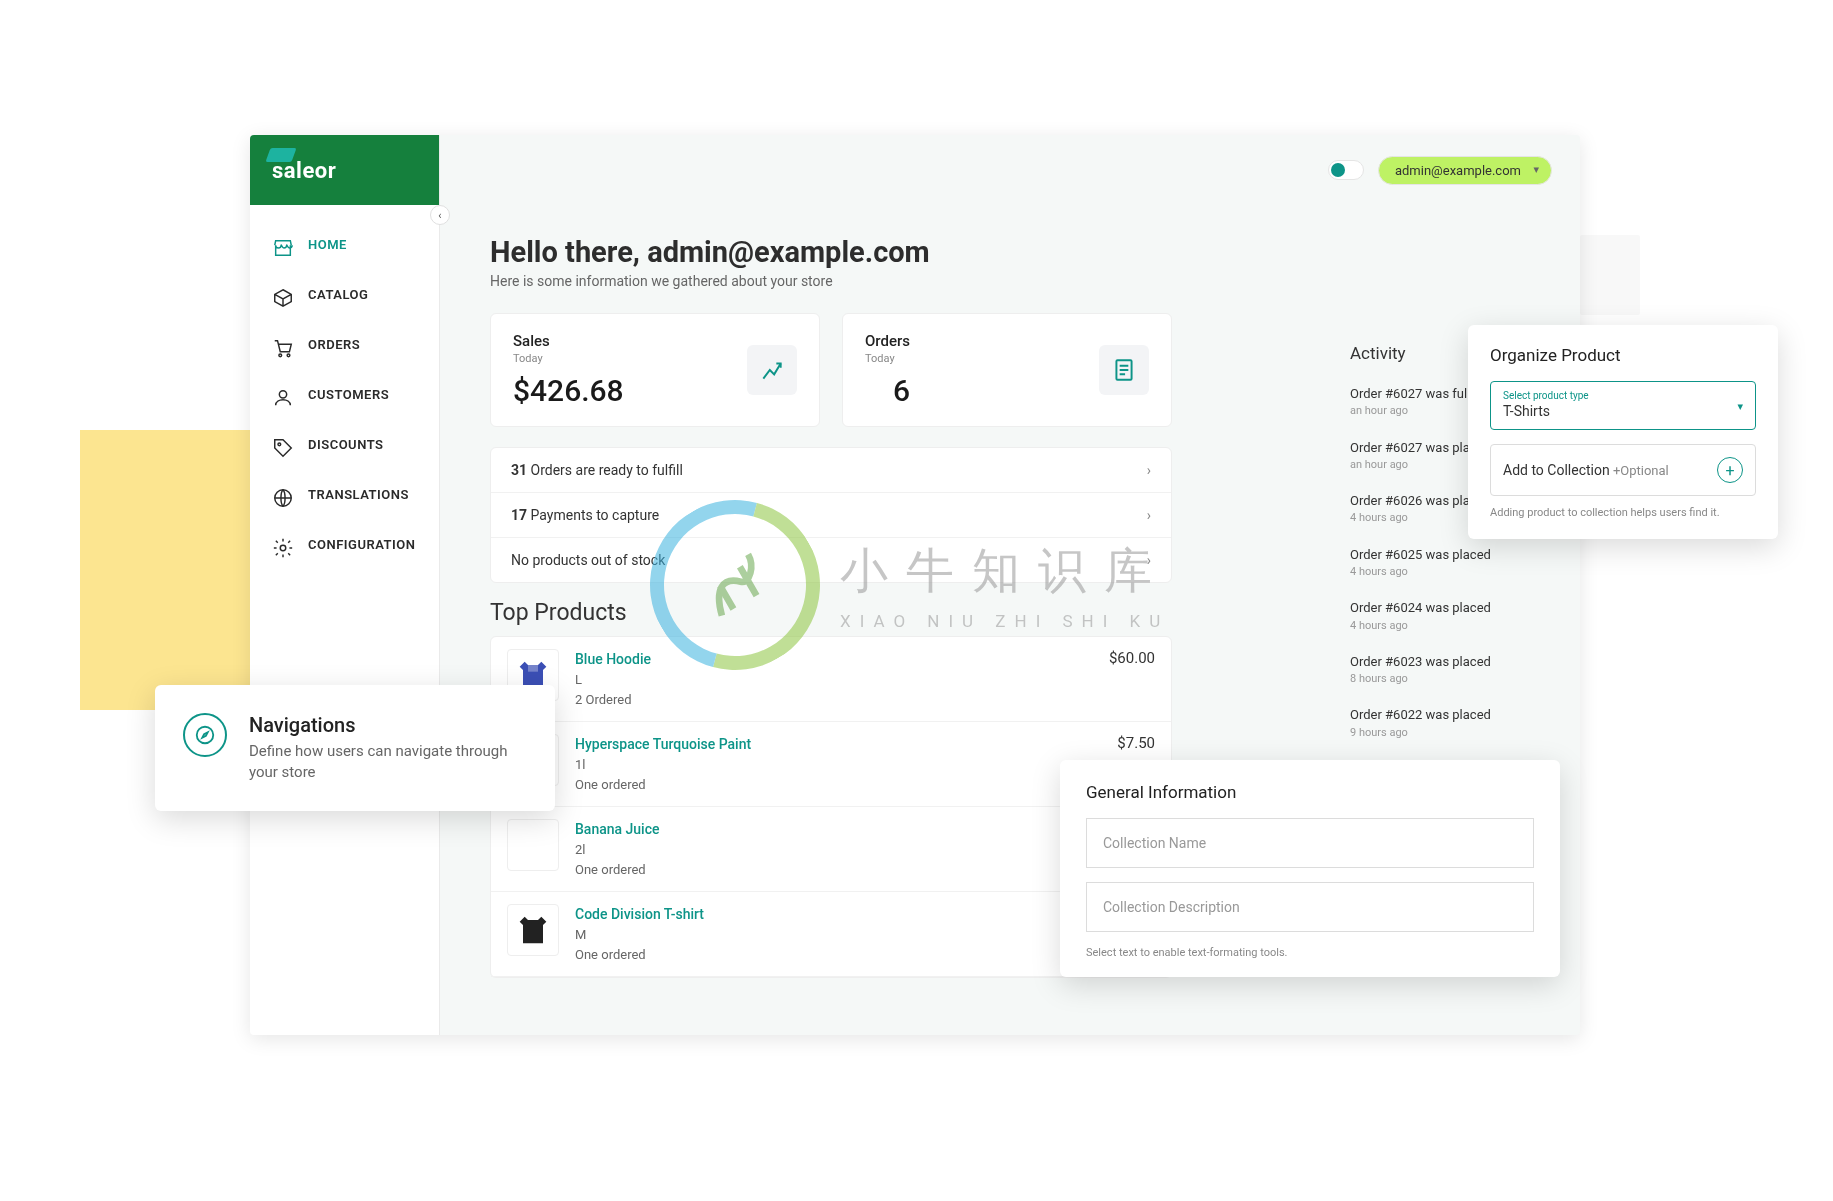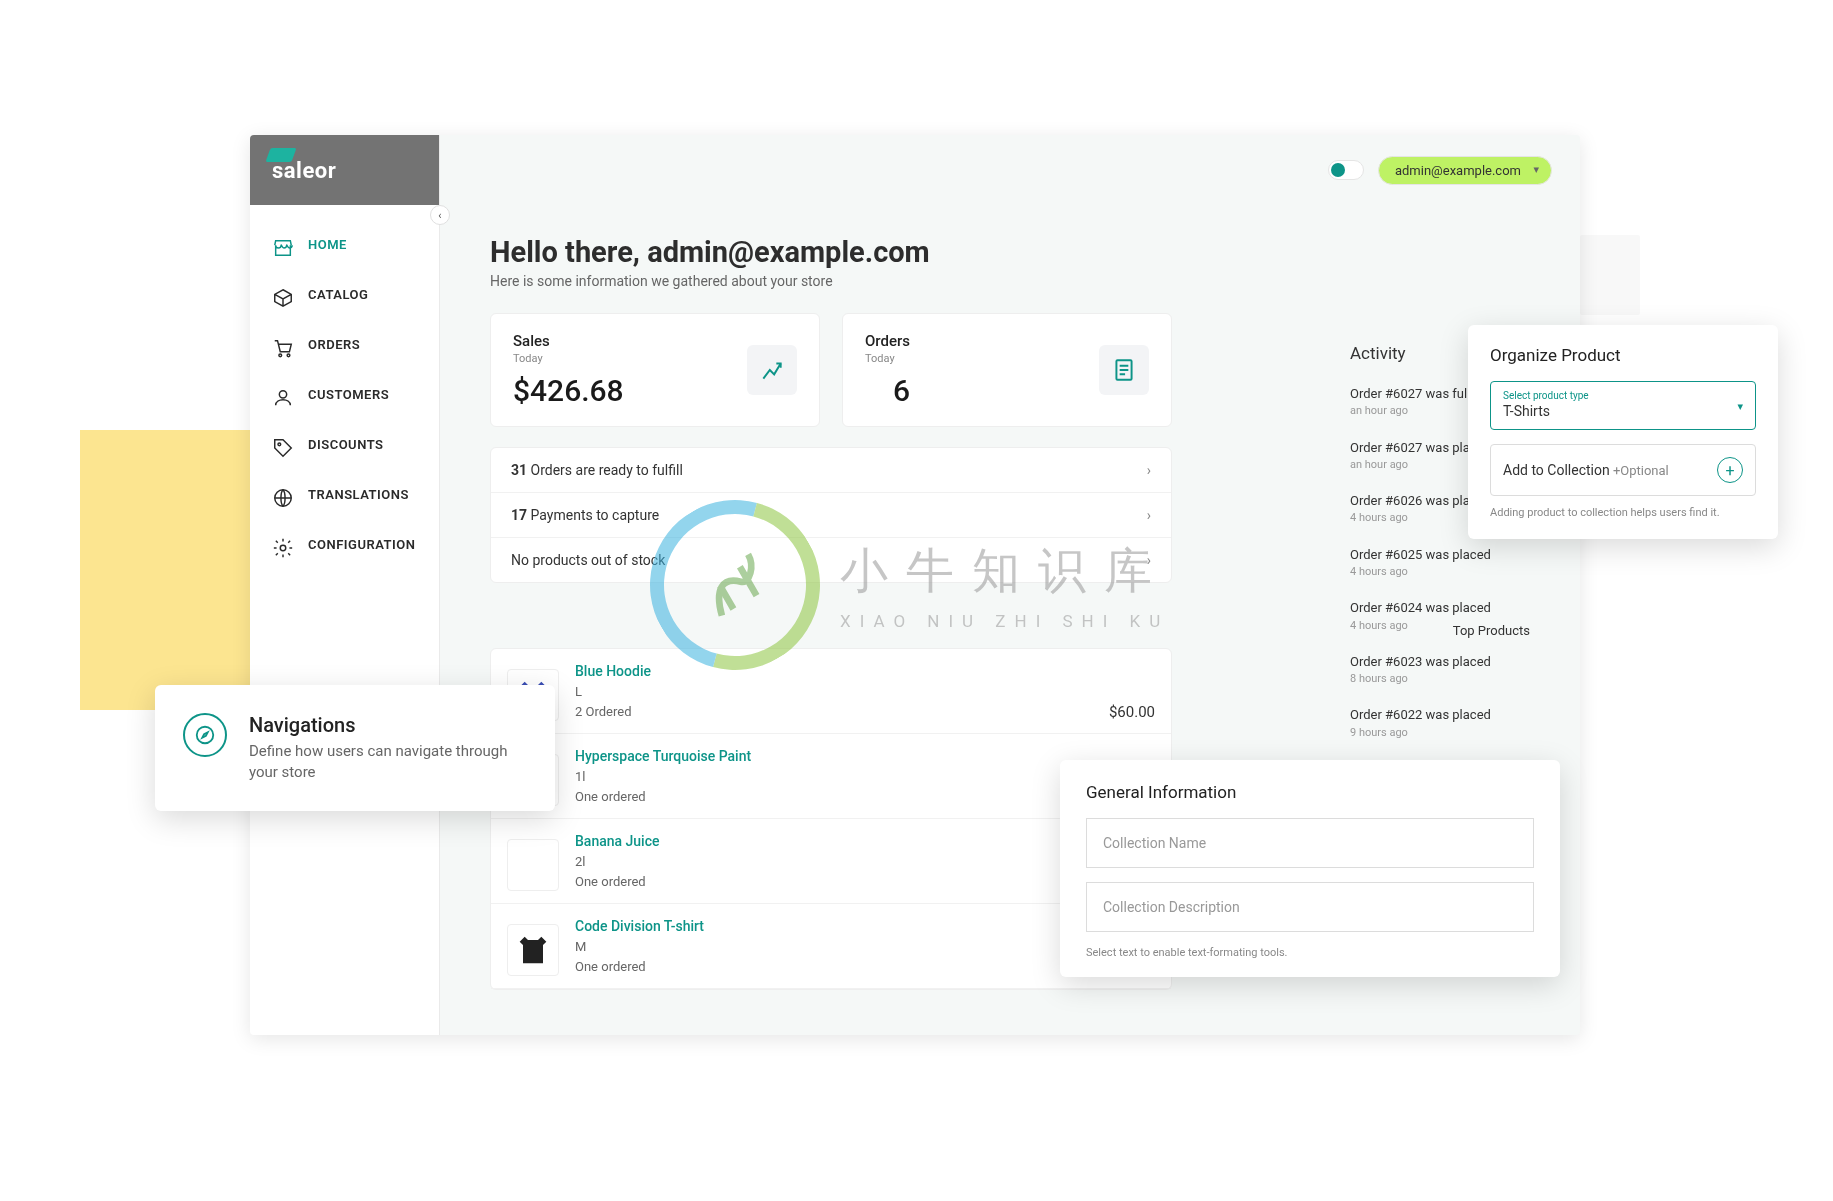--- a/index.html
+++ b/index.html
@@ -3,21 +3,21 @@
 <meta charset="utf-8">
 <style>
 * { box-sizing: border-box; margin: 0; padding: 0; }
 body { font-family: -apple-system, BlinkMacSystemFont, "Segoe UI", Roboto, sans-serif; background: #fff; width: 1833px; height: 1201px; position: relative; overflow: hidden; }
 .stage { position: absolute; left: 250px; top: 135px; width: 1330px; height: 900px; }
 .yellow-bg { position: absolute; left: 80px; top: 430px; width: 180px; height: 280px; background: #fce590; }
 .grey-bg-r { position: absolute; left: 1580px; top: 235px; width: 60px; height: 80px; background: #f8f8f8; border-radius: 2px;}
 .grey-bg-b { position: absolute; left: 370px; top: 980px; width: 1200px; height: 40px; background: #fafafa; }
 .app { position: absolute; left: 0; top: 0; width: 100%; height: 100%; background: #f5f8f7; border-radius: 4px; overflow: hidden; box-shadow: 0 4px 20px rgba(0,0,0,.1); }
 .sidebar { position: absolute; left: 0; top: 0; width: 190px; height: 100%; background: #fff; border-right: 1px solid #eaeaea; }
-.logo-bar { height: 70px; background: #737373; display: flex; align-items: center; padding-left: 22px; }
+.logo-bar { height: 70px; background: #15803d; display: flex; align-items: center; padding-left: 22px; }
 .logo-txt { color: #fff; font-weight: 700; font-size: 22px; letter-spacing: .5px; position: relative; }
 .logo-txt::before { content:""; position:absolute; left:-4px; top:-10px; width:26px; height:14px; background:#1db3a0; transform:skewX(-20deg); border-radius:2px; }
 .collapse-btn { position: absolute; left: 180px; top: 70px; width: 20px; height: 20px; background: #fff; border: 1px solid #e0e0e0; border-radius: 50%; display:flex; align-items:center; justify-content:center; font-size:11px; color:#555; z-index:5;}
 .nav { padding: 18px 0; }
 .nav-item { display: flex; gap: 14px; padding: 14px 22px; font-size: 13px; font-weight: 600; letter-spacing: .5px; color: #2a2a2a; cursor: pointer; }
 .nav-item.active { color: #0d9488; }
 .nav-ico { width: 22px; height: 22px; display: flex; align-items: center; justify-content: center; }
 .nav-ico svg { width: 22px; height: 22px; stroke: currentColor; fill: none; stroke-width: 1.6; }
 .header { position: absolute; left: 190px; top: 0; right: 0; height: 70px; display: flex; align-items: center; justify-content: flex-end; padding: 0 28px; gap: 14px; }
 .status-pill { width: 36px; height: 20px; background: #fff; border: 1px solid #e5e5e5; border-radius: 10px; position: relative; }
@@ -33,23 +33,23 @@
 .metric-left .lbl { font-size: 15px; color: #222; font-weight: 500; }
 .metric-left .period { font-size: 11px; color: #888; margin-top: 2px; }
 .metric-val { font-size: 30px; font-weight: 500; color: #1a1a1a; }
 .metric-ico { width: 50px; height: 50px; background: #f3f4f6; border-radius: 6px; display: flex; align-items: center; justify-content: center; }
 .metric-ico svg { width: 26px; height: 26px; stroke: #0d9488; fill: none; stroke-width: 1.8; }
 .list { width: 682px; margin-top: 20px; }
 .list-row { display: flex; align-items: center; justify-content: space-between; padding: 14px 20px; border-bottom: 1px solid #f1f1f1; font-size: 14px; color: #333; cursor: pointer; }
 .list-row:last-child { border-bottom: none; }
 .list-row .chev { color: #888; font-size: 14px; }
 .bold { font-weight: 700; }
-.section-title { font-size: 13px; color: #333; margin: 40px 0 10px; text-align: right; }
+.section-title { font-size: 23px; color: #333; margin: 16px 0 10px; }
 .products { width: 682px; }
-.prod-row { display: flex; align-items: flex-end; gap: 16px; padding: 12px 16px; border-bottom: 1px solid #f1f1f1; }
+.prod-row { display: flex; align-items: flex-start; gap: 16px; padding: 12px 16px; border-bottom: 1px solid #f1f1f1; }
 .thumb { width: 52px; height: 52px; background: #fff; border: 1px solid #eee; border-radius: 4px; display:flex; align-items:center; justify-content:center; }
 .prod-info { flex: 1; line-height: 1.5; }
 .prod-name { color: #0d9488; font-size: 14px; font-weight: 500; }
 .prod-meta { color: #666; font-size: 13px; }
 .prod-price { font-size: 15px; color: #333; }
 .activity-col { position: absolute; right: 50px; top: 128px; width: 180px; }
 .act-title { font-size: 17px; color: #333; margin-bottom: 12px; }
 .act-row { padding: 10px 0; font-size: 13px; color: #333; line-height: 1.4; }
 .act-time { font-size: 11px; color: #999; }
 

